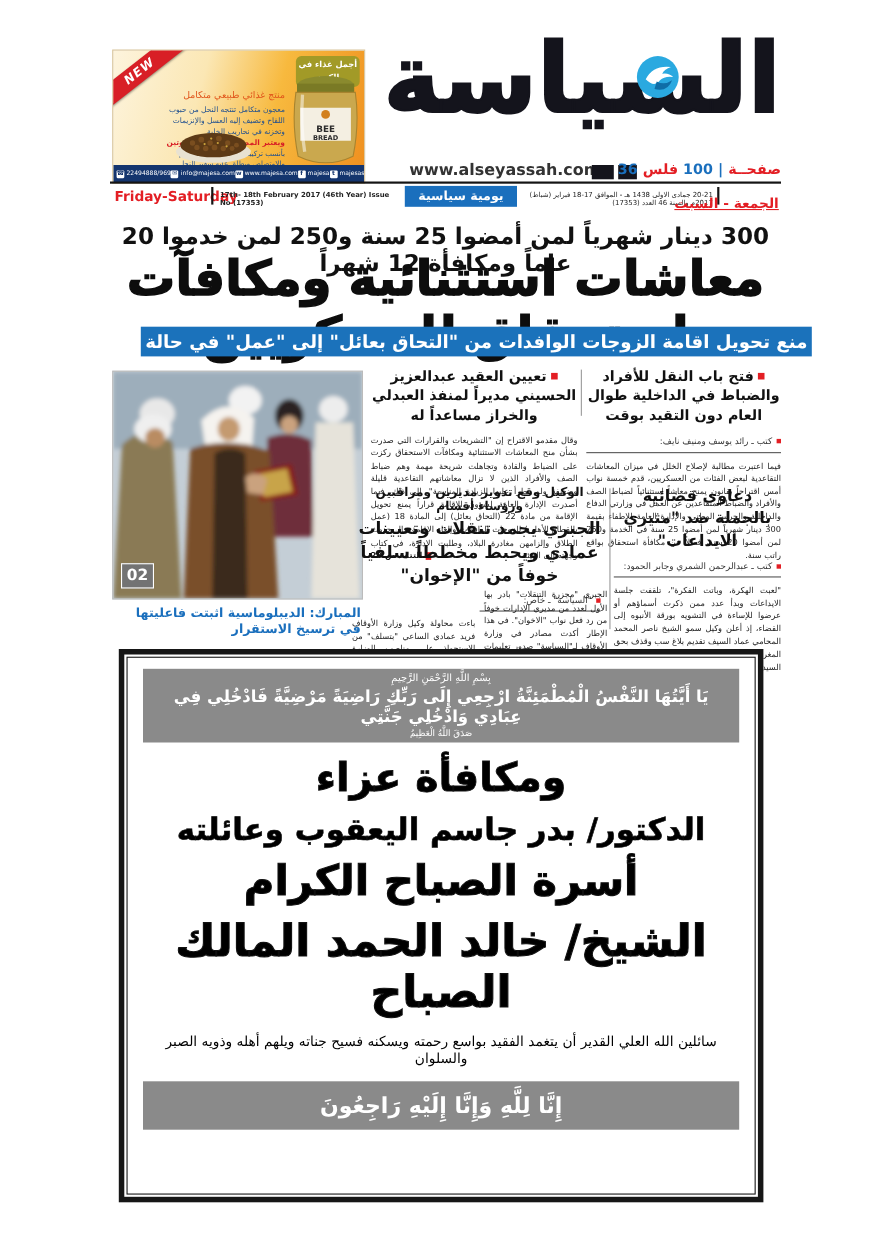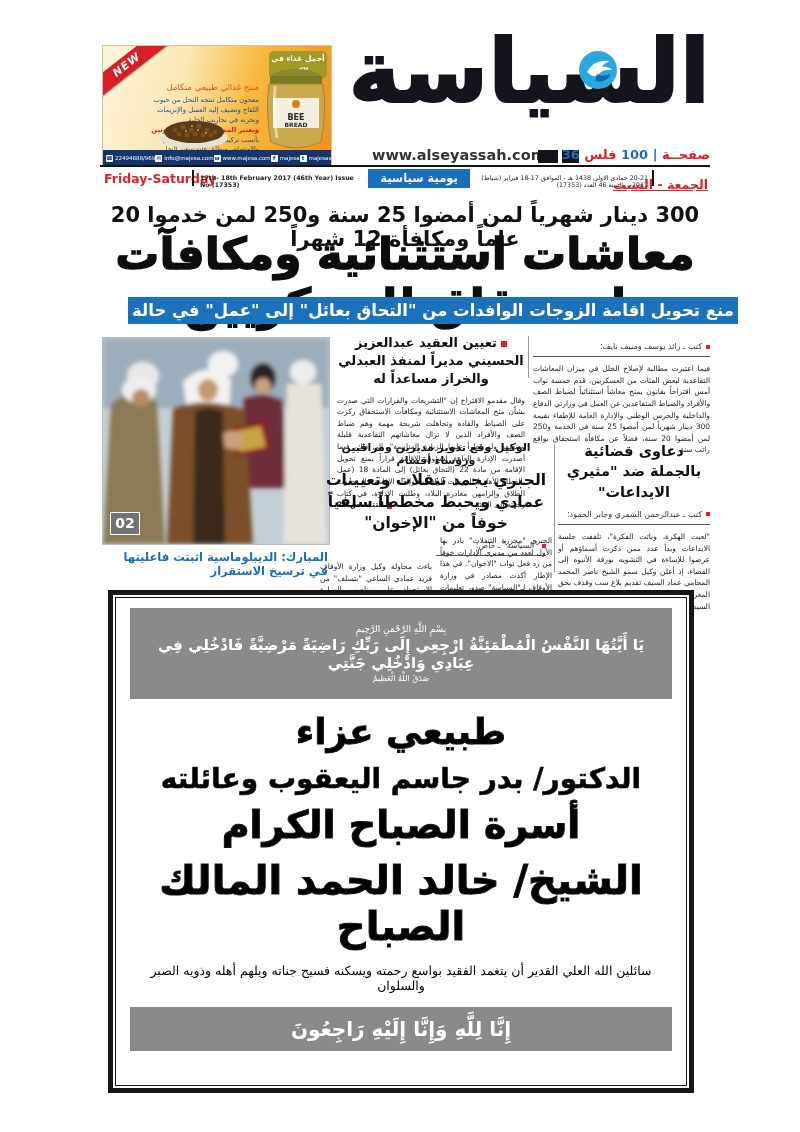--- a/index.html
+++ b/index.html
@@ -81,21 +81,21 @@
 
   
   .photo{left:102px;top:337px;width:226px;height:206px;border:1px solid #bbb;overflow:hidden;background:#c9d2d8;}
   .page-badge{position:absolute;left:7px;bottom:9px;width:28px;height:21px;background:#737373;border:1px solid #fff;
       color:#fff;font-size:14px;font-weight:bold;text-align:center;line-height:21px;}
   .caption{left:102px;top:550px;width:226px;color:#1a6fbd;font-size:11.5px;font-weight:bold;text-align:right;}
 
   
   .obit{left:108px;top:590px;width:586px;height:503px;border:5px solid #161616;box-sizing:border-box;background:#fff;}
   .obit-inner{position:absolute;inset:2px;border:1px solid #161616;padding:10px 14px;box-sizing:border-box;text-align:center;}
-  .obit-band{background:#8a8a8a;color:#fff;padding:16px 6px;}
+  .obit-band{background:#8a8a8a;color:#fff;padding:4px 6px;}
   .ob-bismillah{font-size:9px;}
   .ob-verse{font-size:15px;font-weight:bold;margin-top:2px;}
   .ob-sadaqa{font-size:8px;margin-top:2px;}
   .ob-title{font-size:36px;font-weight:bold;margin-top:12px;-webkit-text-stroke:0.8px #111;}
   .ob-from{font-size:28px;font-weight:bold;margin-top:10px;-webkit-text-stroke:0.6px #111;}
   .ob-offer{font-size:16px;margin-top:12px;font-family:"DejaVu Serif",serif;}
   .ob-to{font-size:38px;font-weight:bold;margin-top:8px;-webkit-text-stroke:1px #111;}
   .ob-for{font-size:18px;margin-top:16px;font-family:"DejaVu Serif",serif;}
   .ob-deceased{font-size:40px;font-weight:bold;margin-top:10px;-webkit-text-stroke:1px #111;}
   .ob-prayer{font-size:12.5px;margin-top:14px;font-family:"DejaVu Serif",serif;}
@@ -236,20 +236,21 @@
         <path d="M128 90 L162 84 L168 112 L134 118 Z" fill="#8b1f18"></path>
         <path d="M132 93 L158 88 L163 109 L137 114 Z" fill="#c8a44a"></path>
         <path d="M120 96 Q130 88 140 98 L136 112 L122 110 Z" fill="#caa27e"></path>
       </g>
     </svg>
     <div class="page-badge">02</div>
   </div>
   <div class="abs caption rtl">المبارك: الديبلوماسية اثبتت فاعليتها في ترسيخ الاستقرار</div>
 
   <div class="abs story story-a rtl">
+    <h3 class="s-head"><span class="bullet"></span><span>فتح باب النقل للأفراد والضباط في الداخلية طوال العام دون التقيد بوقت</span></h3>
     <div class="byline"><span class="bullet sm"></span><span>كتب ـ رائد يوسف ومنيف نايف:</span></div>
     <div class="rule"></div>
     <p class="body"><span>فيما اعتبرت مطالبة لإصلاح الخلل في ميزان المعاشات التقاعدية لبعض الفئات من العسكريين، قدم خمسة نواب أمس اقتراحاً بقانون يمنح معاشاً استثنائياً لضباط الصف والأفراد والضباط المتقاعدين عن العمل في وزارتي الدفاع والداخلية والحرس الوطني والإدارة العامة للإطفاء بقيمة 300 دينار شهرياً لمن أمضوا 25 سنة في الخدمة و250 لمن أمضوا 20 سنة، فضلاً عن مكافأة استحقاق بواقع راتب سنة.</span></p>
   </div>
 
   <div class="abs headline-vsep" style="left:528px;top:336px;height:42px;"></div>
 
   <div class="abs story story-b rtl">
     <h3 class="s-head"><span class="bullet"></span><span>تعيين العقيد عبدالعزيز الحسيني مديراً لمنفذ العبدلي والخراز مساعداً له</span></h3>
     <p class="body"><span>وقال مقدمو الاقتراح إن "التشريعات والقرارات التي صدرت بشأن منح المعاشات الاستثنائية ومكافآت الاستحقاق ركزت على الضباط والقادة وتجاهلت شريحة مهمة وهم ضباط الصف والأفراد الذين لا تزال معاشاتهم التقاعدية قليلة وضعيفة ولم تطرأ عليها الزيادة المناسبة". إلى ذلك، فيما أصدرت الإدارة العامة لشؤون الإقامة قراراً يمنع تحويل الإقامة من مادة 22 (التحاق بعائل) إلى المادة 18 (عمل بالقطاع الأهلي) للزوجات الوافدات وإلغاء الإقامة حال حدوث الطلاق وإلزامهن مغادرة البلاد، وطلبت الإدارة، في كتاب وجهته إلى الهيئة</span>
@@ -283,21 +284,21 @@
     </div>
   </div>
 
   <div class="abs obit">
     <div class="obit-inner rtl">
       <div class="obit-band">
         <div class="ob-bismillah">بِسْمِ اللَّهِ الرَّحْمَنِ الرَّحِيمِ</div>
         <div class="ob-verse">يَا أَيَّتُهَا النَّفْسُ الْمُطْمَئِنَّةُ ارْجِعِي إِلَى رَبِّكِ رَاضِيَةً مَرْضِيَّةً فَادْخُلِي فِي عِبَادِي وَادْخُلِي جَنَّتِي</div>
         <div class="ob-sadaqa">صَدَقَ اللَّهُ الْعَظِيمُ</div>
       </div>
-      <div class="ob-title">طبيعي عزاء</div>
+      <div class="ob-title">ومكافأة عزاء</div>
       <div class="ob-from">الدكتور/ بدر جاسم اليعقوب وعائلته</div>
       <div class="ob-to">أسرة الصباح الكرام</div>
       <div class="ob-deceased">الشيخ/ خالد الحمد المالك الصباح</div>
       <div class="ob-prayer">سائلين الله العلي القدير أن يتغمد الفقيد بواسع رحمته ويسكنه فسيح جناته ويلهم أهله وذويه الصبر والسلوان</div>
       <div class="obit-band ob-band2">إِنَّا لِلَّهِ وَإِنَّا إِلَيْهِ رَاجِعُونَ</div>
     </div>
   </div>
 
 </div>
 

